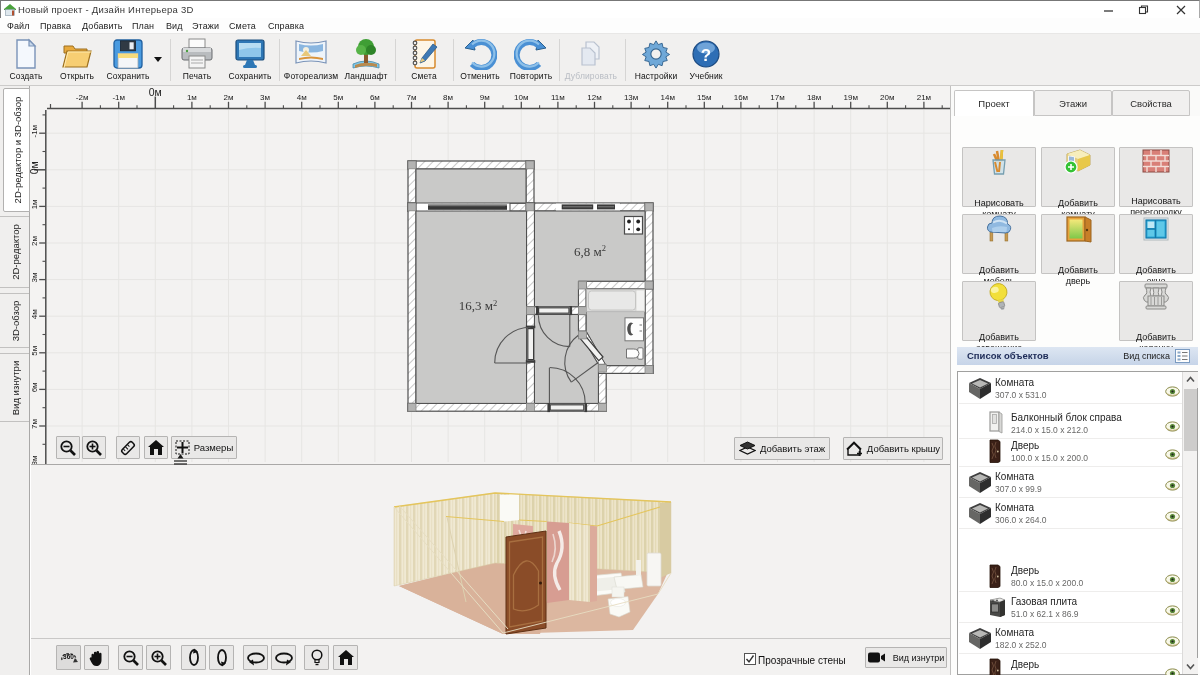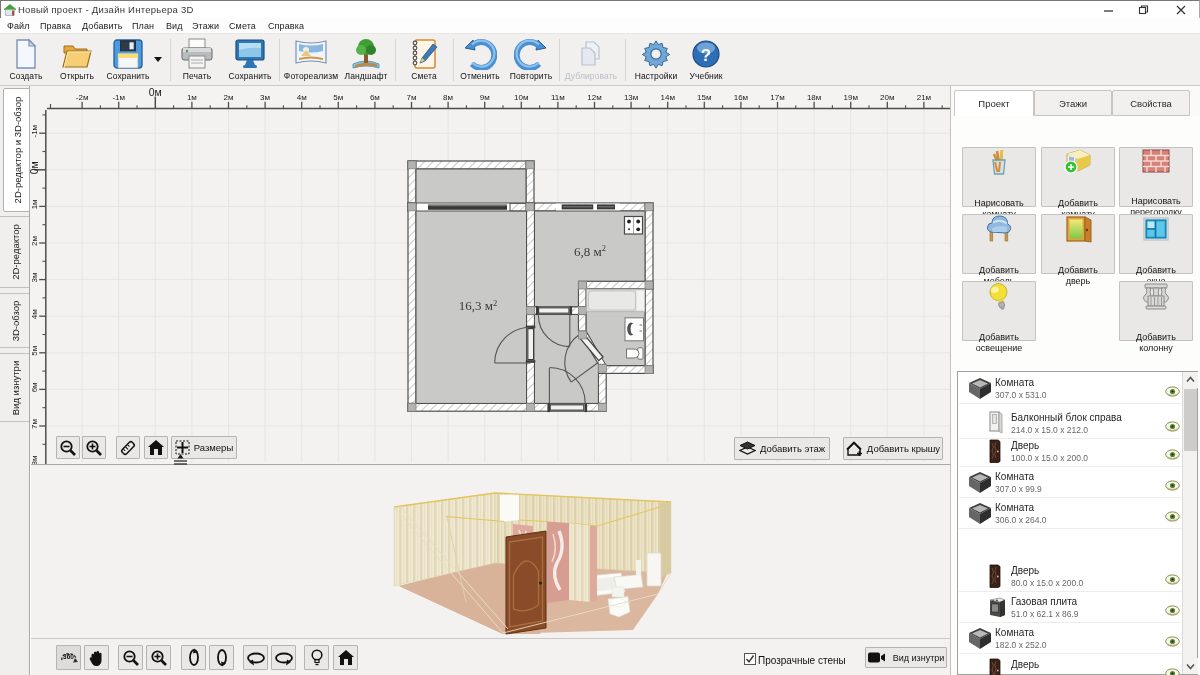--- a/index.html
+++ b/index.html
@@ -784,20 +784,32 @@
       <g stroke="#9a9a98" stroke-width="1" fill="none">
         <line x1="9" y1="15" x2="9" y2="23"></line>
           <line x1="12.5" y1="15" x2="12.5" y2="23"></line>
           <line x1="16" y1="15" x2="16" y2="23"></line>
           <line x1="19.5" y1="15" x2="19.5" y2="23"></line>
       </g>
     </svg>
     <div class="lab">Добавить<br>колонну</div>
   </div>
   <defs></defs>
+  <div class="hdr" style="top:261px">Список объектов
+    <span style="position:absolute;right:28px;font-weight:normal;font-size:9px;color:#222">Вид списка</span>
+    <svg style="position:absolute;right:8px;top:2px" width="15" height="14" viewBox="0 0 15 14">
+      <rect x="0.5" y="0.5" width="14" height="13" fill="#fdfdfd" stroke="#7a9ac0" stroke-width="1"></rect>
+      <rect x="2.5" y="2.5" width="3" height="2" fill="#8aa8c8"></rect>
+      <line x1="7" y1="3.5" x2="12.5" y2="3.5" stroke="#777" stroke-width="1"></line>
+      <rect x="2.5" y="6" width="3" height="2" fill="#8aa8c8"></rect>
+      <line x1="7" y1="7" x2="12.5" y2="7" stroke="#777" stroke-width="1"></line>
+      <rect x="2.5" y="9.5" width="3" height="2" fill="#8aa8c8"></rect>
+      <line x1="7" y1="10.5" x2="12.5" y2="10.5" stroke="#777" stroke-width="1"></line>
+    </svg>
+  </div>
   <div id="objlist">
       <div class="row" style="top:1px">
         <div style="position:absolute;left:8px;top:3px"><svg width="26" height="24" viewBox="0 0 26 24">
 <polygon points="2,7 13,2 24,7 13,13" fill="#3f3f3f"></polygon>
 <polygon points="2,7 13,13 13,23 2,16" fill="#666664"></polygon>
 <polygon points="13,13 24,7 24,16 13,23" fill="#2e2e2e"></polygon>
 <polygon points="5,7.5 13,4 21,7.5 13,11.5" fill="#b8b8b6"></polygon>
 </svg></div>
         <div class="t1" style="left:36px">Комната</div>
         <div class="t2" style="left:36px">307.0 x 531.0</div>

